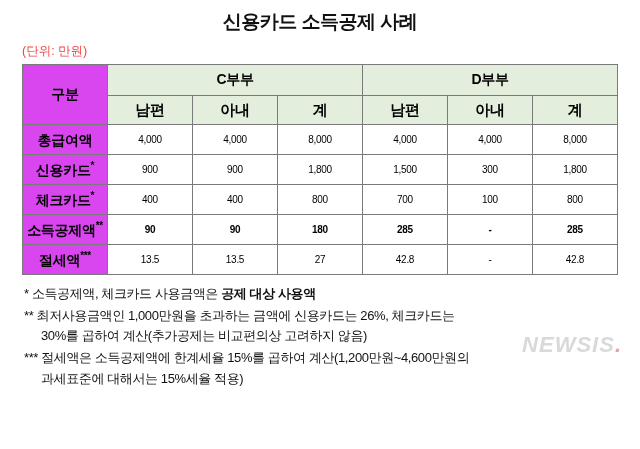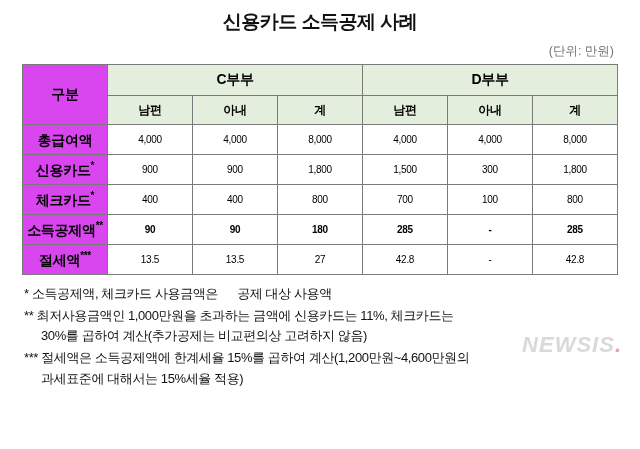--- a/index.html
+++ b/index.html
@@ -25,25 +25,25 @@
   .title {
     text-align: center;
     font-size: 19px;
     font-weight: bold;
     letter-spacing: -0.5px;
     padding-top: 9px;
     padding-bottom: 8px;
     color: #111111;
   }
   .unit-row {
-    text-align: right;
+    text-align: left;
     font-size: 12.5px;
     padding-right: 4px;
     padding-bottom: 4px;
-    color: #737373;
+    color: #ef4444;
   }
   table.main {
     width: 596px;
     border-collapse: collapse;
     table-layout: fixed;
     font-size: 13.5px;
   }
   table.main th, table.main td {
     border: 1px solid #7a7a7a;
     text-align: center;
@@ -55,21 +55,21 @@
   thead th {
     background: #e4eedd;
     font-weight: bold;
     font-size: 14px;
   }
   thead th.group {
     height: 30px;
   }
   thead th.sub {
     height: 28px;
-    font-size: 12px;
+    font-size: 15px;
   }
   th.rowhead {
     background: #d946ef;
     font-weight: bold;
     font-size: 14px;
   }
   td.num {
     font-size: 10px;
     background: #ffffff;
   }
@@ -86,22 +86,21 @@
     font-size: 13px;
     line-height: 1.55;
     letter-spacing: -0.4px;
     color: #111111;
   }
   .notes .note {
     padding-left: 2px;
     margin-bottom: 2px;
   }
   .notes .note b {
-    font-weight: normal;
-    margin-left: 16px;
+    font-weight: bold;
   }
   .note-indent {
     display: block;
     padding-left: 17px;
   }
   .watermark {
     position: absolute;
     right: 18px;
     bottom: 6px;
     font-size: 22px;
@@ -194,21 +193,21 @@
     </tbody>
   </table>
 
   <div class="notes">
     <div class="note">
       <span>*</span>
       <span>소득공제액, 체크카드 사용금액은 </span><b>공제 대상 사용액</b>
     </div>
     <div class="note">
       <span>**</span>
-      <span>최저사용금액인 1,000만원을 초과하는 금액에 신용카드는 11%, 체크카드는</span>
+      <span>최저사용금액인 1,000만원을 초과하는 금액에 신용카드는 26%, 체크카드는</span>
       <span class="note-indent">30%를 곱하여 계산(추가공제는 비교편의상 고려하지 않음)</span>
     </div>
     <div class="note">
       <span>***</span>
       <span>절세액은 소득공제액에 한계세율 15%를 곱하여 계산(1,200만원~4,600만원의</span>
       <span class="note-indent">과세표준에 대해서는 15%세율 적용)</span>
     </div>
   </div>
 
   <div class="watermark"><span>NEWSIS</span><span class="dot">.</span></div>

